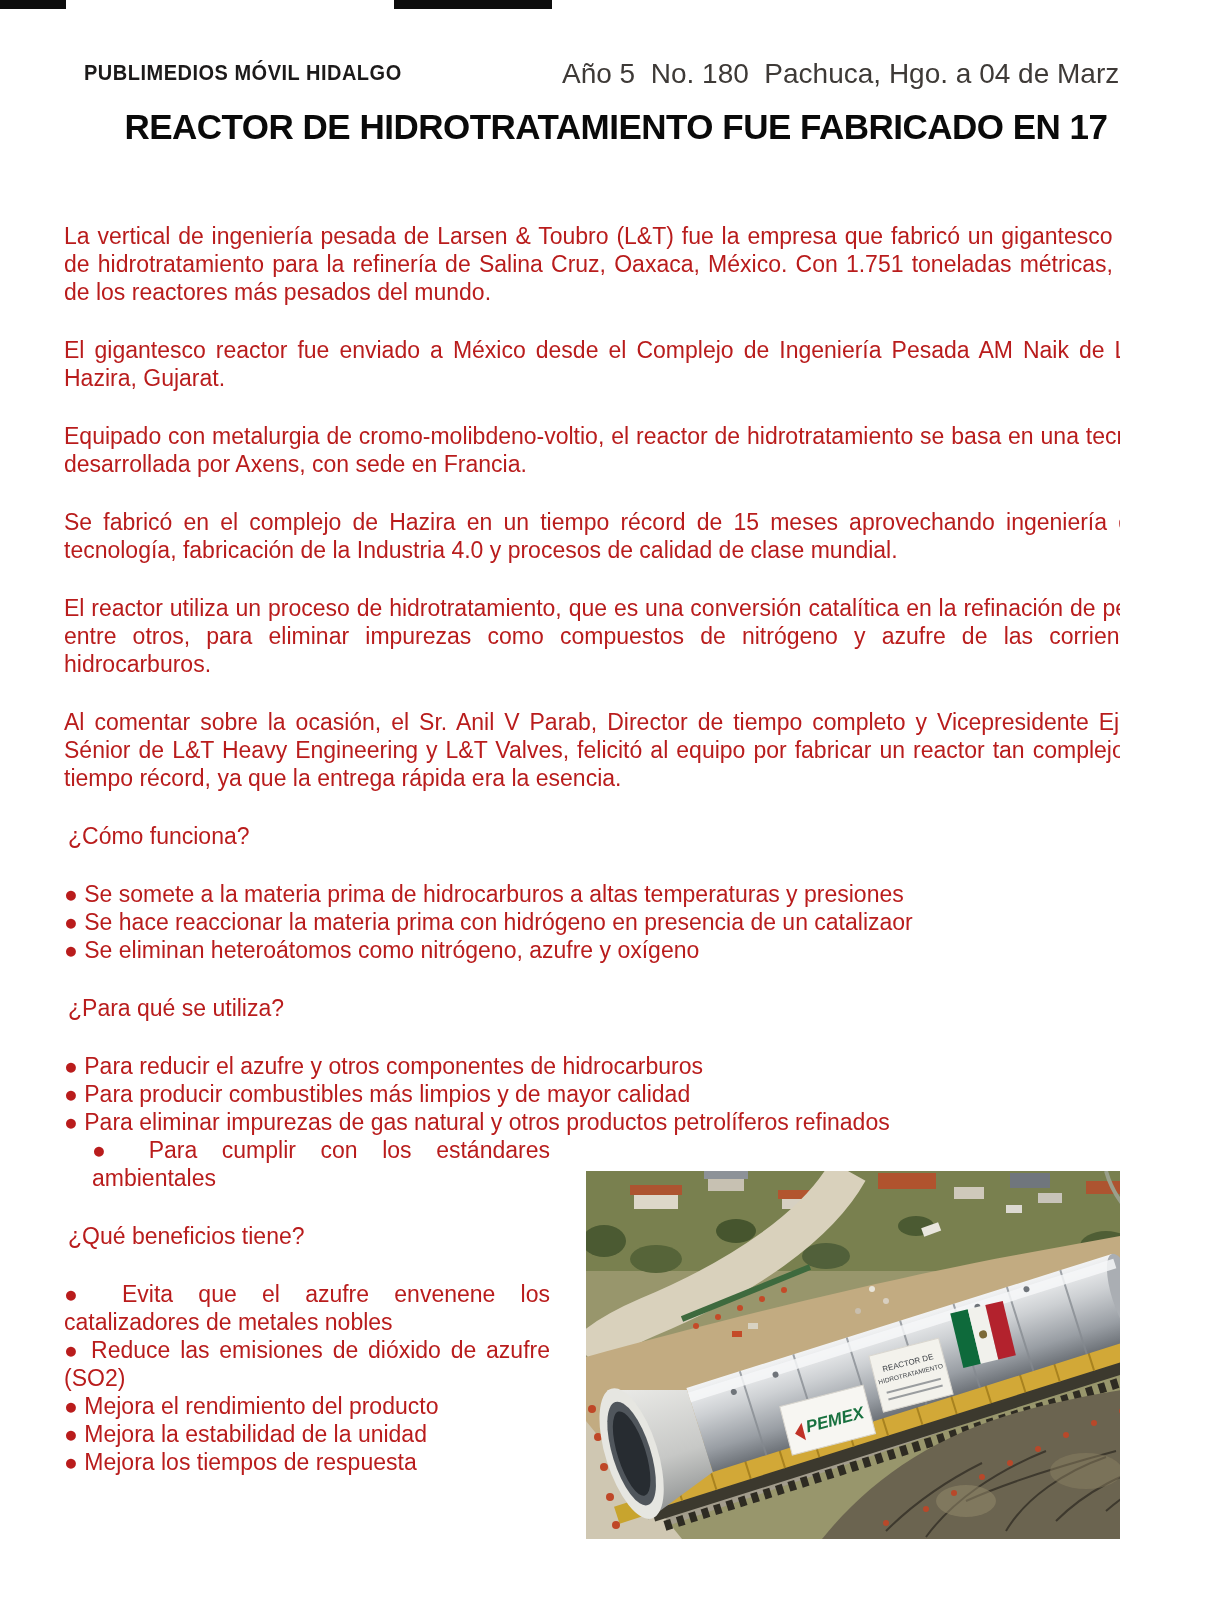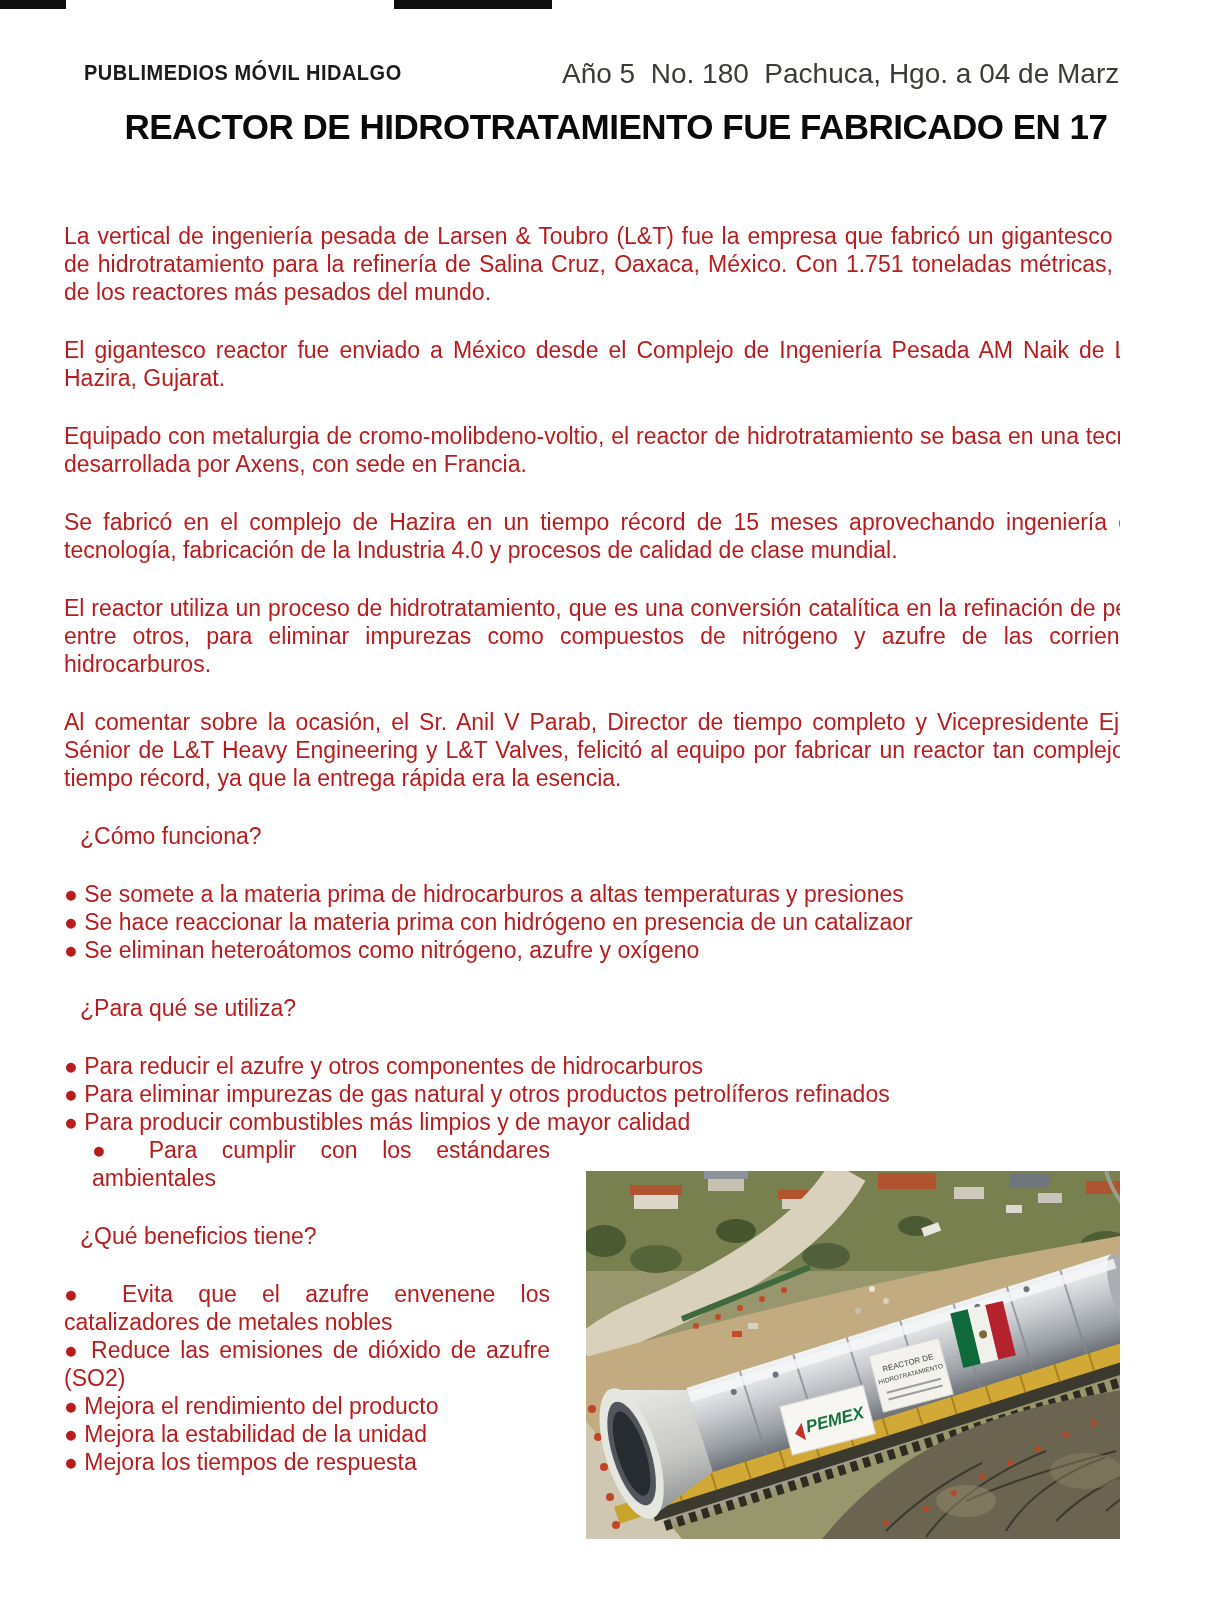--- a/index.html
+++ b/index.html
@@ -24,21 +24,21 @@
     text-align:center;font-weight:700;font-size:35px;line-height:45px;
     letter-spacing:-0.5px;color:#0a0a0a;
   }
   .headline span{display:block;}
   
   .body{
     position:absolute;left:64px;top:222px;width:1128px;
     font-size:23px;line-height:28px;text-align:justify;color:#b91c1c;
   }
   .body p{margin:0 0 30px 0;}
-  .sec{margin:30px 16px !important;}
+  .sec{margin:30px 4px !important;}
   .list{margin:0 0 30px 0;}
   .bullet{margin:0;}
   .bullet-narrow{max-width:460px;margin-left:28px;}
   
   .photo-float{
     float:right;width:606px;height:368px;margin:35px 0 0 36px;padding:0;
     line-height:0;
   }
   .photo-float svg{display:block;}
 </style>
@@ -70,22 +70,22 @@
     <p class="sec">¿Cómo funciona?</p>
     <div class="list">
       <div class="bullet">● Se somete a la materia prima de hidrocarburos a altas temperaturas y presiones</div>
       <div class="bullet">● Se hace reaccionar la materia prima con hidrógeno en presencia de un catalizaor</div>
       <div class="bullet">● Se eliminan heteroátomos como nitrógeno, azufre y oxígeno</div>
     </div>
 
     <p class="sec">¿Para qué se utiliza?</p>
     <div class="list">
       <div class="bullet">● Para reducir el azufre y otros componentes de hidrocarburos</div>
+      <div class="bullet">● Para producir combustibles más limpios y de mayor calidad</div>
       <div class="bullet">● Para eliminar impurezas de gas natural y otros productos petrolíferos refinados</div>
-      <div class="bullet">● Para producir combustibles más limpios y de mayor calidad</div>
 
       <figure class="photo-float">
         <svg width="606" height="368" viewBox="0 0 606 368" xmlns="http://www.w3.org/2000/svg" role="img">
           <defs>
             <linearGradient id="gCyl" x1="0" y1="0" x2="0" y2="1">
               <stop offset="0" stop-color="#f2f3f4"></stop>
               <stop offset="0.35" stop-color="#cdd0d3"></stop>
               <stop offset="0.75" stop-color="#999ea4"></stop>
               <stop offset="1" stop-color="#6d7278"></stop>
             </linearGradient>

